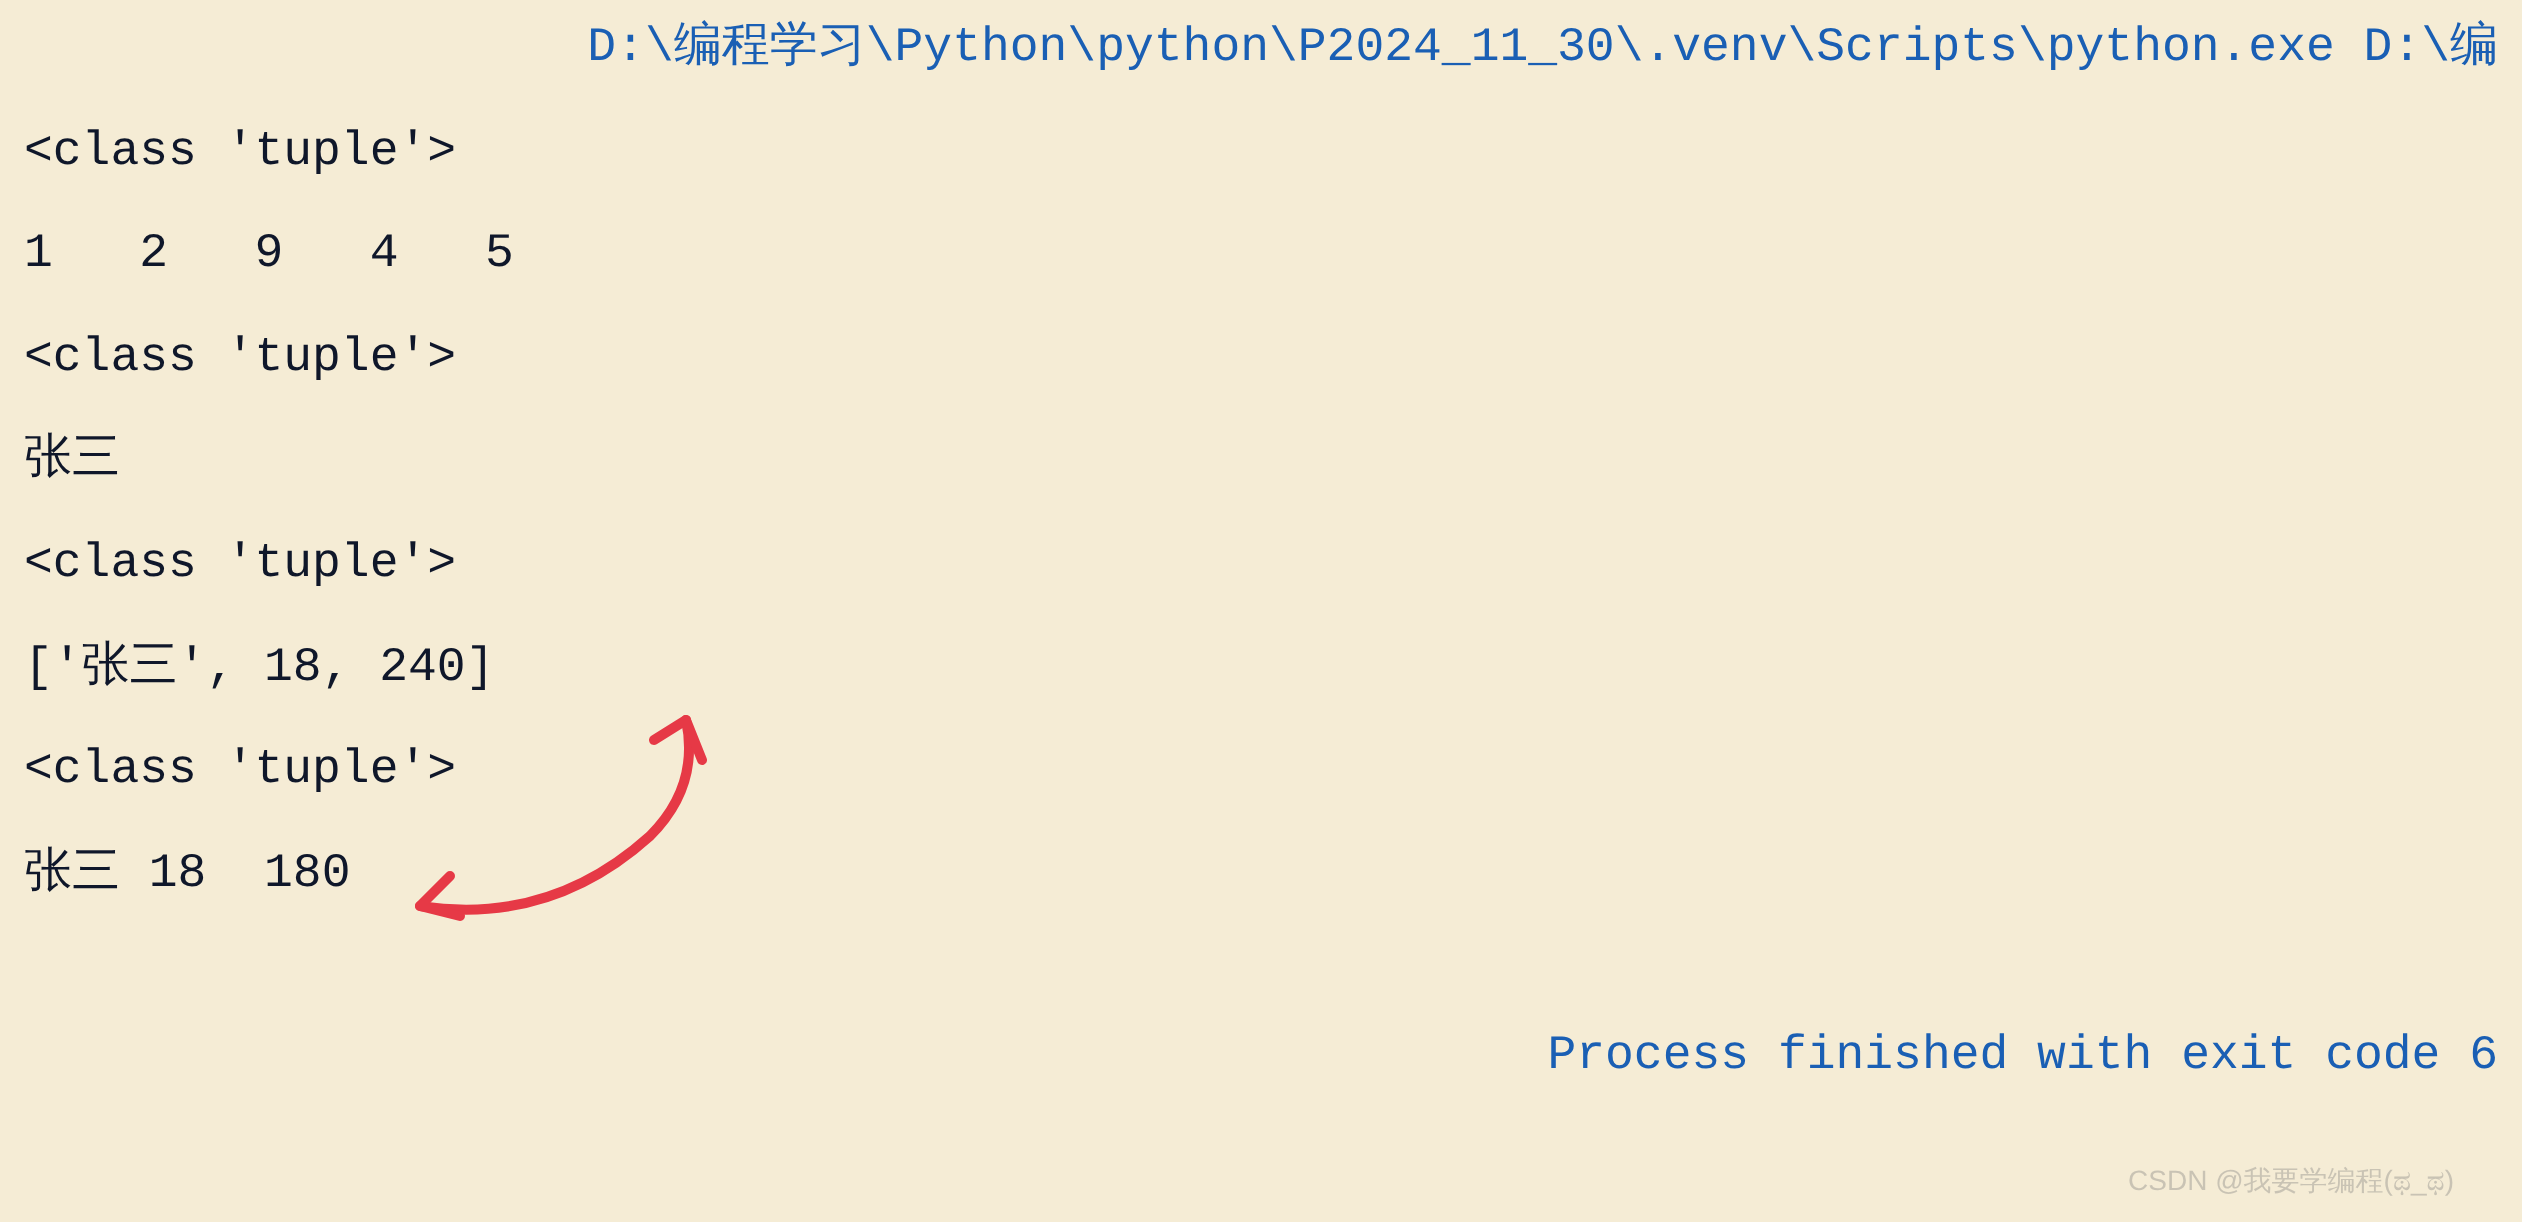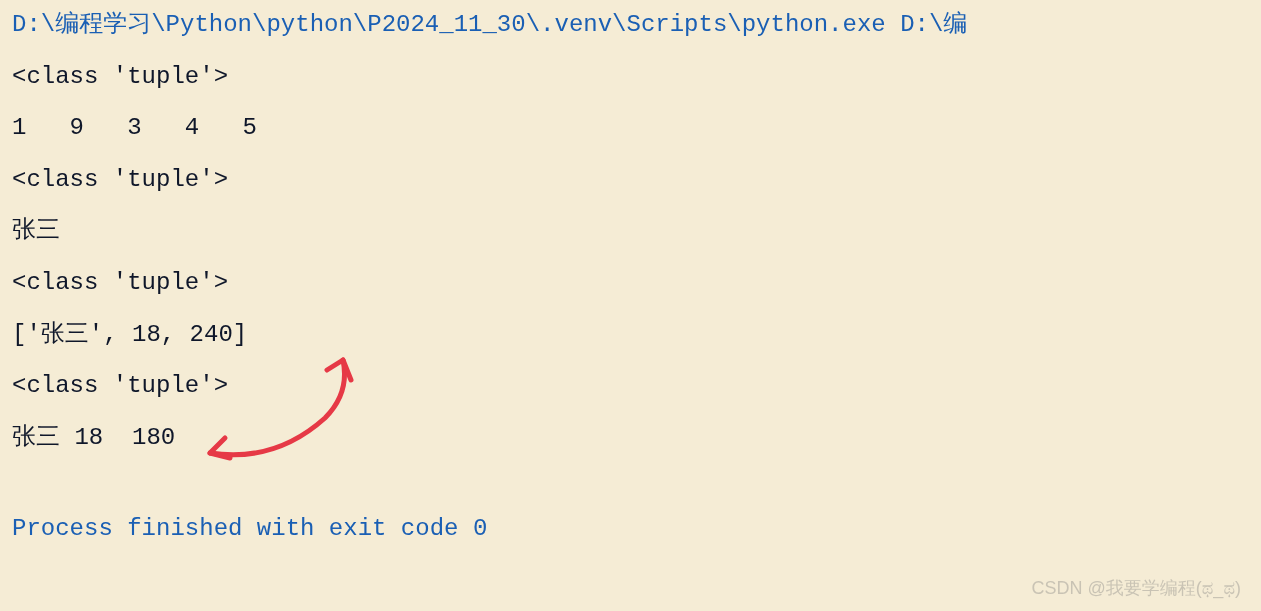--- a/index.html
+++ b/index.html
@@ -19,53 +19,54 @@
       line-height: 1.4;
     }
     .line {
       white-space: pre;
       margin-bottom: 18px;
       color: #0f172a;
       font-weight: 500;
     }
     .blue {
       color: #1a5fb4;
+      text-align: right;
     }
     .watermark {
       position: absolute;
       bottom: 10px;
-      right: 20px;
+      right: 34px;
       color: rgba(120, 120, 120, 0.35);
-      font-size: 18px;
+      font-size: 14px;
       font-family: sans-serif;
     }
     .arrow-svg {
       position: absolute;
       left: 195px;
       top: 348px;
       pointer-events: none;
     }
     .extra-gap {
       height: 40px;
     }
   </style>
 </head>
 <body>
 
 <div class="line blue">D:\编程学习\Python\python\P2024_11_30\.venv\Scripts\python.exe D:\编</div>
 <div class="line">&lt;class 'tuple'&gt;</div>
-<div class="line">1   9   3   4   5</div>
+<div class="line">1   2   9   4   5</div>
 <div class="line">&lt;class 'tuple'&gt;</div>
 <div class="line">张三</div>
 <div class="line">&lt;class 'tuple'&gt;</div>
 <div class="line">['张三', 18, 240]</div>
 <div class="line">&lt;class 'tuple'&gt;</div>
 <div class="line">张三 18  180</div>
 <div class="extra-gap"></div>
-<div class="line blue">Process finished with exit code 0</div>
+<div class="line blue">Process finished with exit code 6</div>
 
 <svg class="arrow-svg" width="170" height="120" viewBox="0 0 170 120">
   <path d="M 15 105 Q 80 115 130 70 Q 155 45 148 12" stroke="#e63946" stroke-width="5" fill="none" stroke-linecap="round"></path>
   <path d="M 148 12 L 132 22 M 148 12 L 156 32" stroke="#e63946" stroke-width="5" fill="none" stroke-linecap="round"></path>
   <path d="M 15 105 L 30 90 M 15 105 L 35 110" stroke="#e63946" stroke-width="5" fill="none" stroke-linecap="round"></path>
 </svg>
 
 <div class="watermark">CSDN @我要学编程(ಥ_ಥ)</div>
 
 </body></html>

